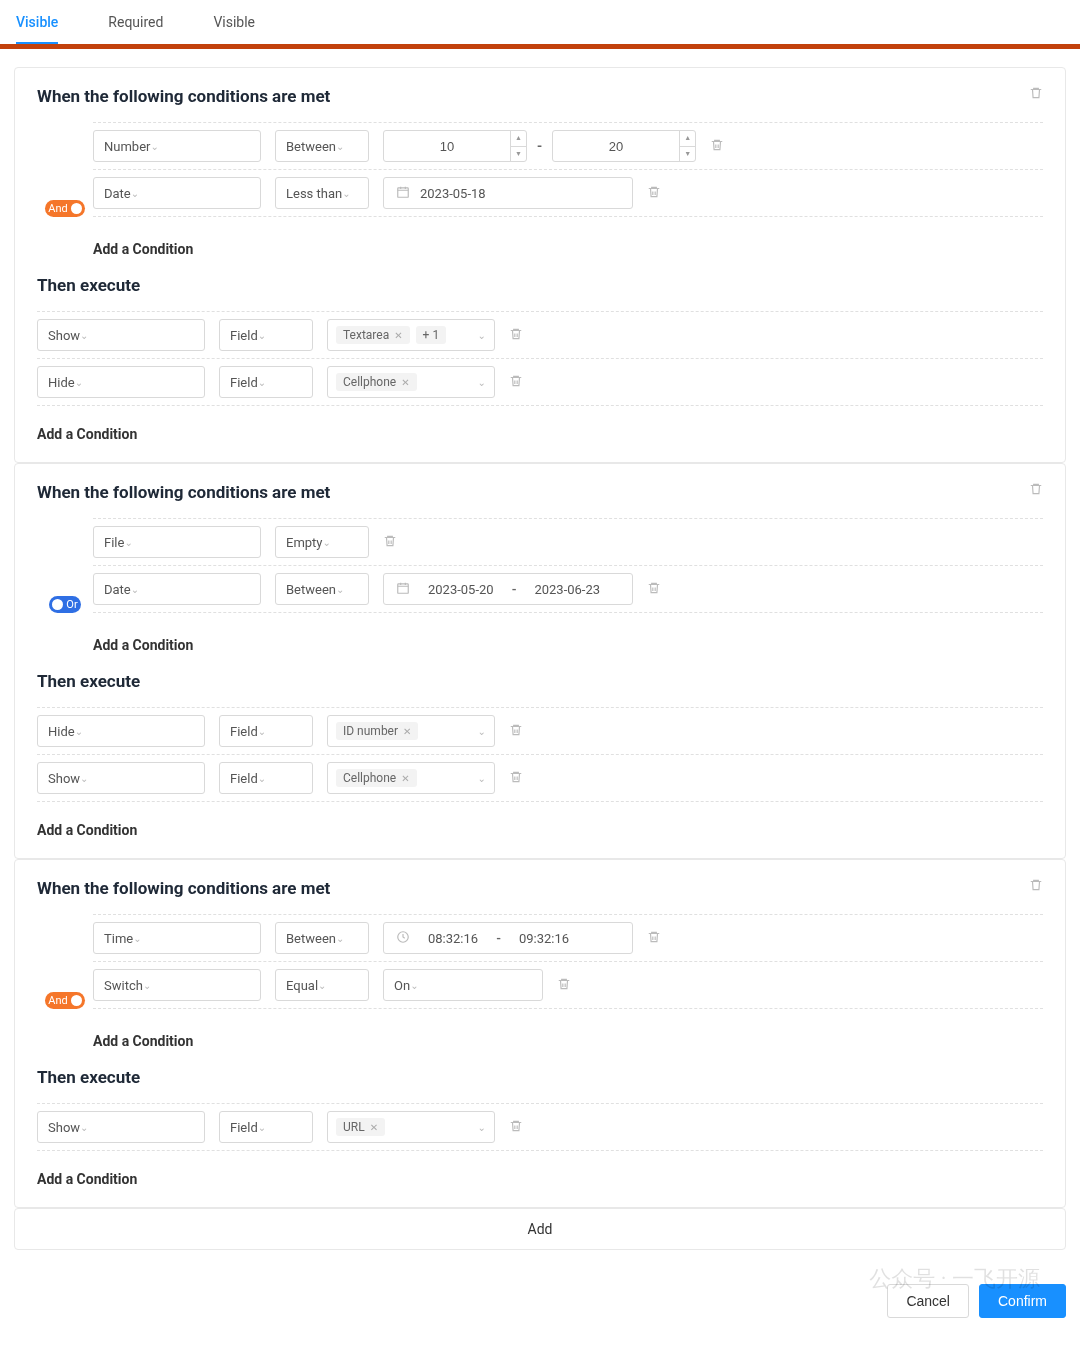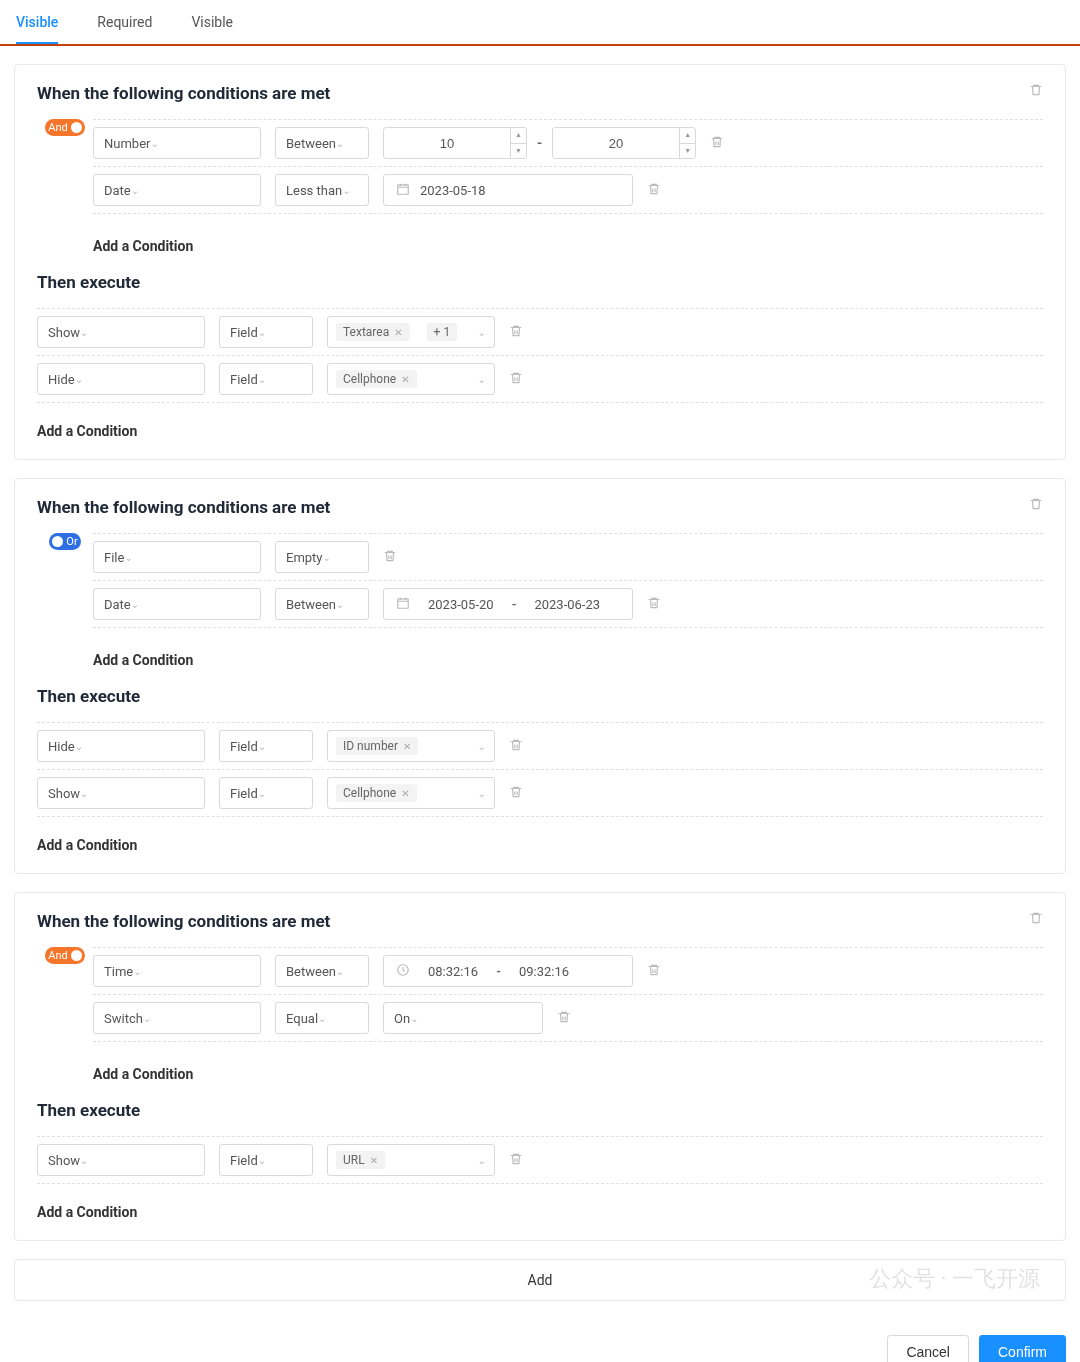--- a/index.html
+++ b/index.html
@@ -1,25 +1,25 @@
 <!DOCTYPE html>
 <html><head>
 <meta charset="utf-8">
 <style>
 *{box-sizing:border-box;margin:0;padding:0}
 body{font-family:-apple-system,BlinkMacSystemFont,"Segoe UI",Roboto,sans-serif;font-size:14px;color:#333;background:#fff;padding:0}
-.tabs{display:flex;gap:39px;padding:14px 16px 0;border-bottom:2px solid #c2410c}
+.tabs{display:flex;gap:50px;padding:14px 16px 0;border-bottom:5px solid #c2410c}
 .tab{padding-bottom:12px;cursor:pointer;color:#555}
 .tab.active{color:#1890ff;border-bottom:2px solid #1890ff;font-weight:500}
 .content{padding:18px 14px}
-.block{border:1px solid #e8e8e8;border-radius:4px;padding:18px 22px;margin-bottom:18px;position:relative}
+.block{border:1px solid #e8e8e8;border-radius:4px;padding:18px 22px;position:relative}
 .block h3{font-size:17px;font-weight:700;color:#1f2937;margin-bottom:16px}
 .delete-block{position:absolute;top:18px;right:22px;color:#bbb;cursor:pointer}
 .cond-wrap{display:flex;align-items:flex-start;margin-bottom:14px}
-.logic-col{width:56px;display:flex;align-items:flex-start;justify-content:center;align-self:stretch;flex-shrink:0}
+.logic-col{width:56px;display:flex;align-items:flex-end;justify-content:center;align-self:stretch;flex-shrink:0}
 .logic-badge{display:inline-flex;align-items:center;border-radius:10px;padding:2px 3px;font-size:11px;color:#fff;gap:3px}
 .logic-badge.and{background:#f5762a}
 .logic-badge.or{background:#2f6fe4}
 .logic-badge .knob{width:11px;height:11px;border-radius:50%;background:#fff;display:inline-block}
 .rows{flex:1;display:flex;flex-direction:column}
 .row{display:flex;align-items:center;gap:14px;padding:7px 0;border-bottom:1px dashed #e0e0e0}
 .row:first-child{border-top:1px dashed #e0e0e0}
 .select,.input,.tags{height:32px;border:1px solid #d9d9d9;border-radius:3px;background:#fff;display:flex;align-items:center;padding:0 10px;position:relative;font-size:13px;color:#555}
 .select{justify-content:flex-start;cursor:pointer}
 .select .chev{color:#bbb;font-size:10px}
@@ -33,21 +33,21 @@
 .numbox input{border:none;outline:none;width:100%;text-align:center;font-size:13px;color:#555}
 .spin{width:18px;display:flex;flex-direction:column;border-left:1px solid #d9d9d9;height:100%}
 .spin span{flex:1;display:flex;align-items:center;justify-content:center;font-size:7px;color:#999;cursor:pointer}
 .spin span:first-child{border-bottom:1px solid #d9d9d9}
 .dash{color:#666;font-weight:600}
 .datebox{display:flex;align-items:center;height:32px;border:1px solid #d9d9d9;border-radius:3px;padding:0 12px;gap:10px;min-width:250px;font-size:13px;color:#555}
 .daterange{min-width:250px;gap:18px}
 .datebox .ic{color:#bbb;font-size:12px}
 .switchval{width:160px}
 .trash{color:#bbb;cursor:pointer;font-size:14px}
-.tags{gap:17px;padding:0 8px}
+.tags{gap:6px;padding:0 8px}
 .tag{display:inline-flex;align-items:center;gap:5px;background:#f3f3f3;border-radius:3px;padding:2px 7px;font-size:12px;color:#666}
 .tag .x{font-size:10px;color:#aaa;cursor:pointer}
 .tags .chev{margin-left:auto;color:#bbb;font-size:10px}
 .addcond{font-weight:700;color:#333;padding:10px 0 2px 56px;cursor:pointer;font-size:14px}
 .addcond.noindent{padding-left:0}
 .exec-rows{display:flex;flex-direction:column;margin-bottom:10px}
 .addbtn{border:1px solid #e8e8e8;border-radius:4px;text-align:center;padding:12px;cursor:pointer;font-size:14px;color:#333}
 .footer{display:flex;justify-content:flex-end;gap:10px;padding:16px 14px}
 .btn{height:34px;padding:0 18px;border-radius:3px;border:1px solid #d9d9d9;background:#fff;cursor:pointer;font-size:14px;color:#333}
 .btn.primary{background:#1890ff;border-color:#1890ff;color:#fff}

